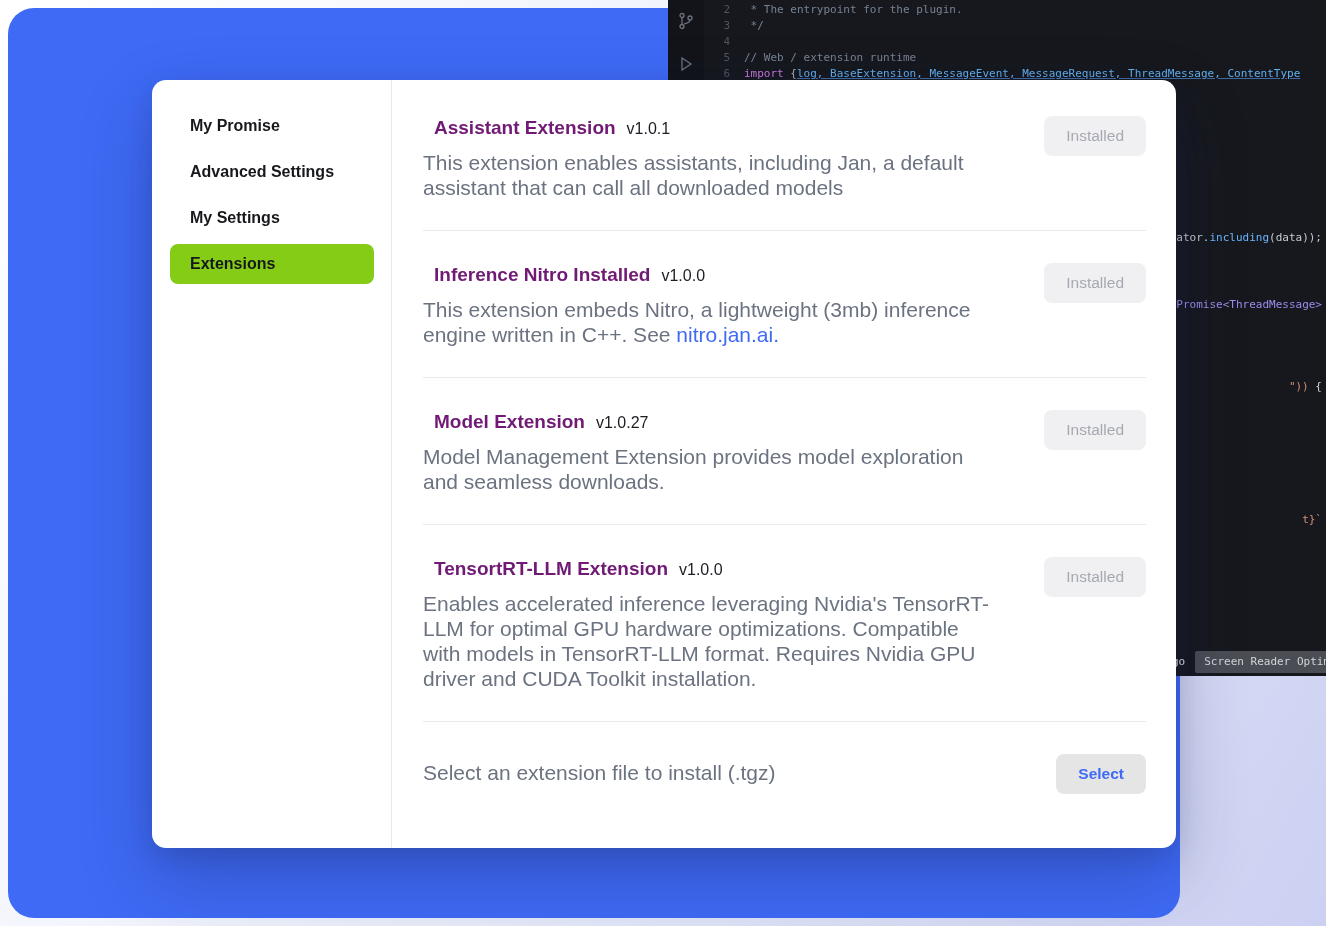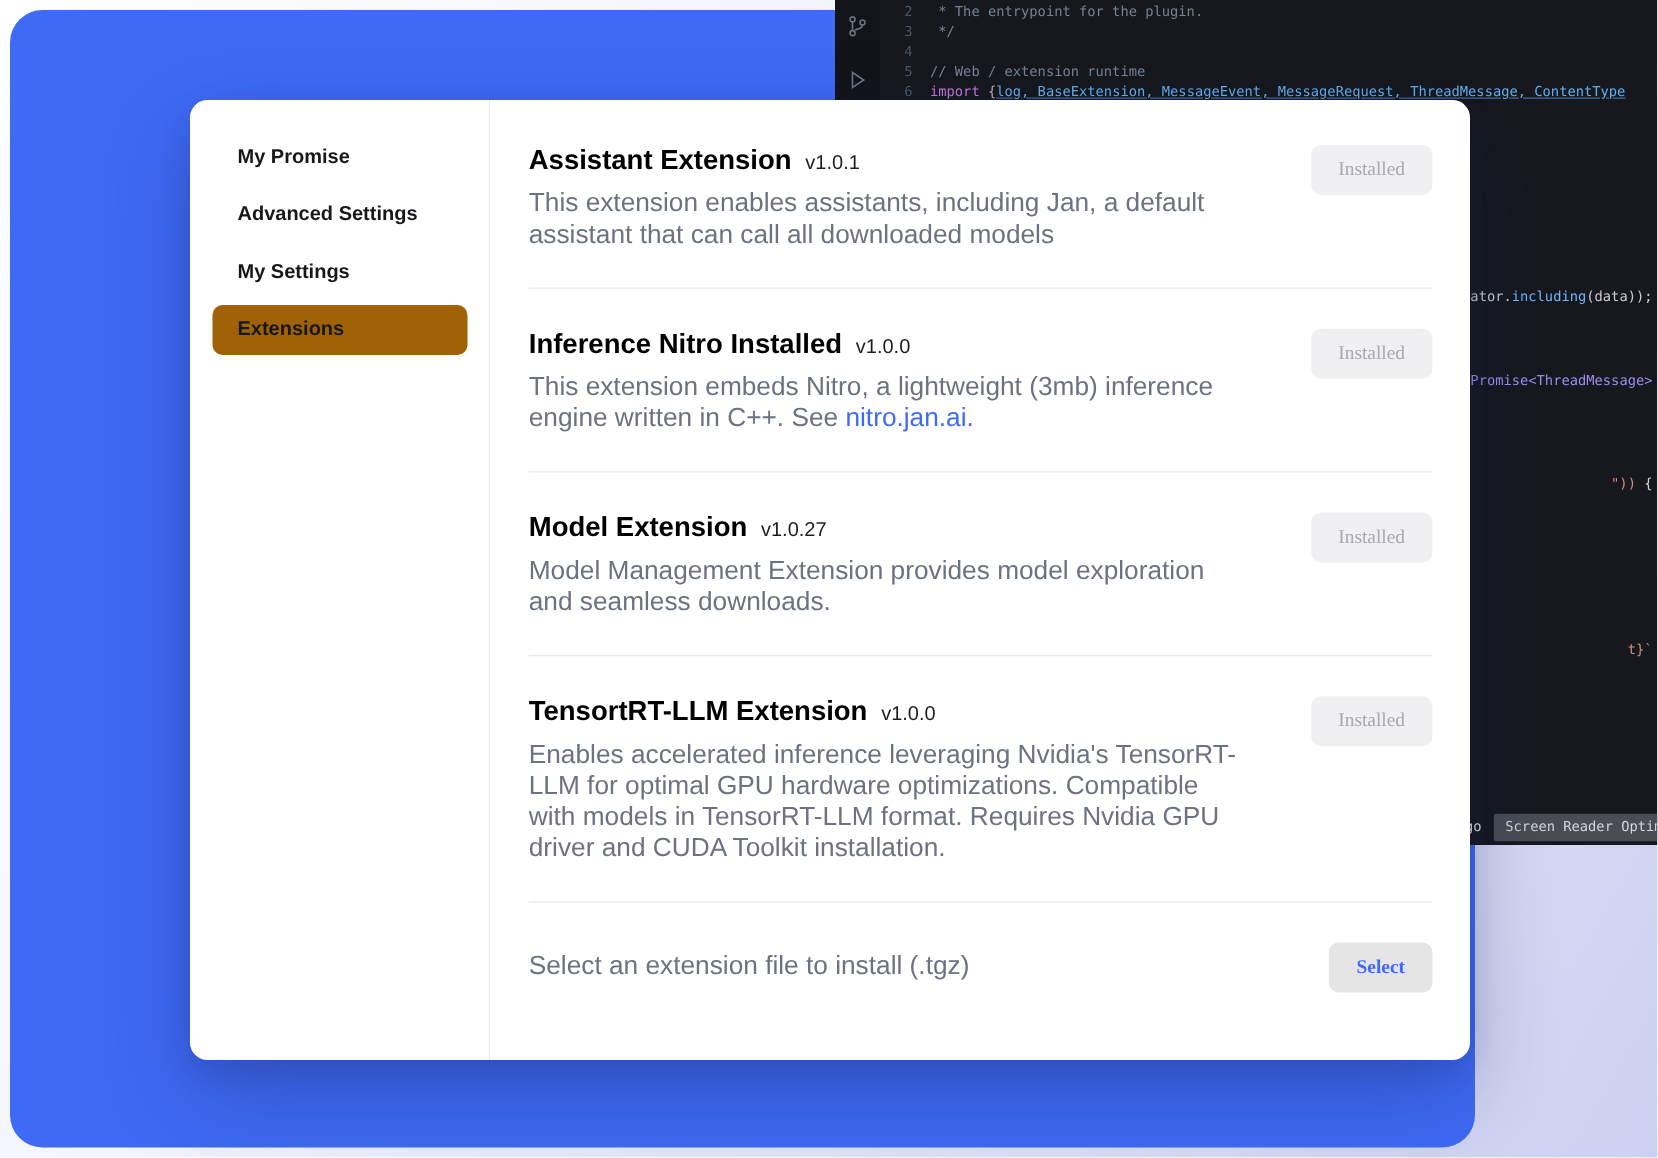--- a/index.html
+++ b/index.html
@@ -66,36 +66,36 @@
   }
 
   .side {
     width:240px; flex:0 0 240px; border-right:1px solid #e8e9ec;
     padding:26px 17px 0 18px;
   }
   .side-item {
     padding:11px 20px; margin-bottom:6px; border-radius:8px;
     font-size:16px; font-weight:700; color:#17181c; cursor:pointer;
   }
-  .side-item.active { background:#a16207; }
+  .side-item.active { background:#84cc16; }
 
   .main { flex:1; padding:34px 30px 0 31px; }
   .ext { display:flex; justify-content:space-between; align-items:flex-start; padding:30px 0; }
   .ext.first { padding-top:0; }
   .sep { border:none; border-top:1px solid #e8e9ec; height:0; }
   .ext-text { max-width:578px; }
   .ext-head { display:flex; align-items:baseline; gap:11px; }
-  .ext-title { font-size:22px; font-weight:700; color:#000000; line-height:28px; }
+  .ext-title { font-size:19px; font-weight:700; color:#701a75; line-height:28px;margin-left:11px; }
   .ext-ver { font-size:16px; font-weight:400; color:#1b1d22;text-align:center; }
   .ext-desc { margin-top:8px; font-size:21px; line-height:25px; color:#6b7280; }
   .link { color:var(--accent,#3e6af5); text-decoration:none; cursor:pointer; }
 
   .btn {
     border:none; border-radius:8px; height:40px; padding:0 22px;
-    font-family:Liberation Serif, serif; font-size:15.5px;
+    font-family:Liberation Sans, sans-serif; font-size:15.5px;
     margin-top:2px; flex:0 0 auto; cursor:pointer;
   }
   .btn.installed { background:#f0f0f2; color:#a6a9b1; font-weight:500; }
   .btn.select { background:#e5e5e5; color:var(--accent,#3e6af5); font-weight:700; }
 </style>
 </head>
 <body>
 
 <div class="stage">
 

